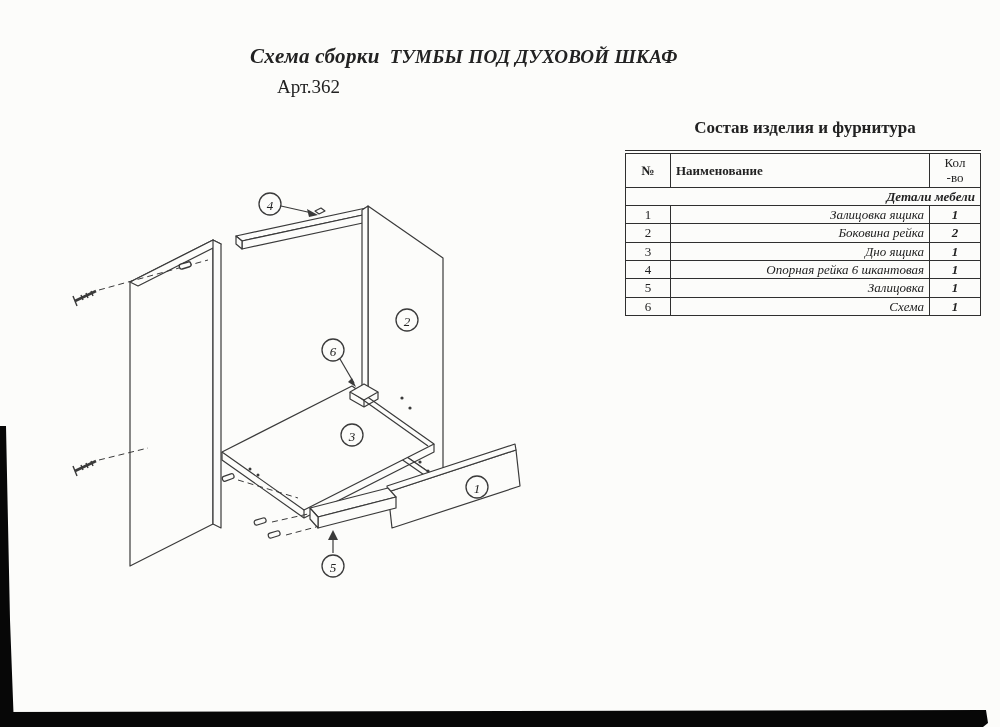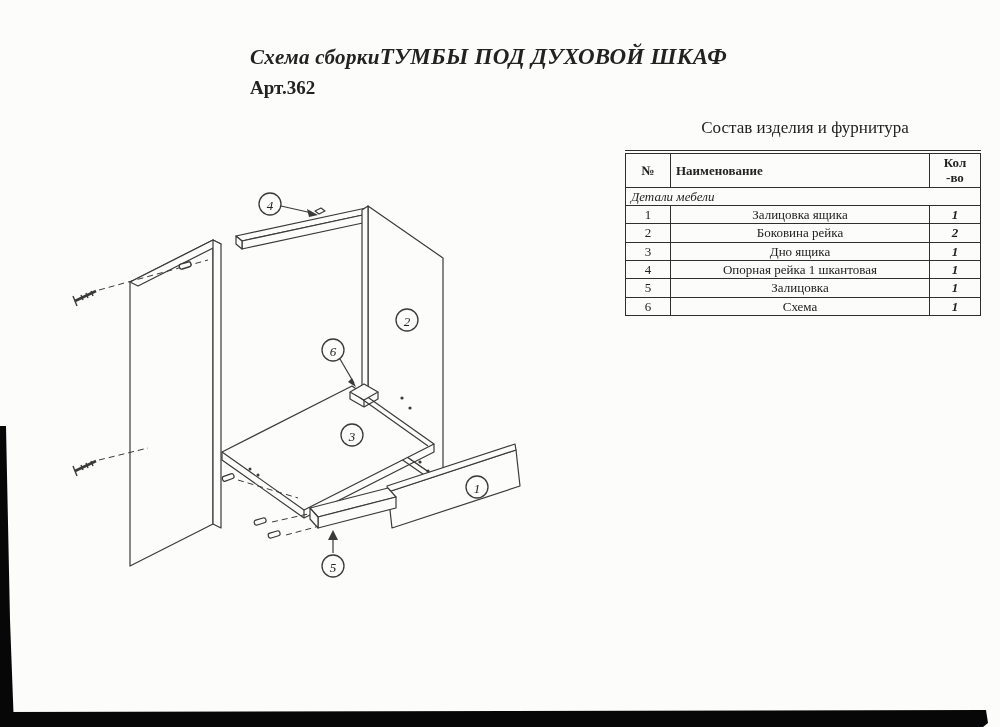--- a/index.html
+++ b/index.html
@@ -3,41 +3,41 @@
 <meta charset="utf-8">
 <style>
   html,body{margin:0;padding:0;background:#e8e8e8;}
   #page{
     position:relative;width:1000px;height:727px;overflow:hidden;
     background:#fcfcfa;font-family:"Liberation Serif",serif;color:#222;
   }
   #diagram-svg{position:absolute;left:0;top:0;}
   .title-block{position:absolute;left:250px;top:44px;}
   .title-line{font-style:italic;font-weight:700;font-size:21px;letter-spacing:.3px;white-space:nowrap;}
-  .title-main{font-size:23px;}
-  .article{font-weight:700;font-size:19px;margin-top:7px;font-style:normal;}
+  .title-main{font-size:19px;margin-left:10px;}
+  .article{font-weight:400;font-size:19px;margin-top:7px;font-style:normal;margin-left:27px;}
   .parts-heading{
     position:absolute;left:632px;top:118px;width:346px;text-align:center;
-    font-weight:400;font-size:17px;
+    font-weight:700;font-size:17px;
   }
   table.parts{
     position:absolute;left:625px;top:150px;width:356px;
     border-collapse:collapse;background:transparent;
   }
   table.parts{border:1.5px solid #2f2f2f;border-top:4px double #2f2f2f;}
   table.parts th,table.parts td{
     border:1px solid #2f2f2f;font-size:13px;padding:1px 5px;line-height:1.18;
   }
   th.col-num{width:34px;text-align:center;font-weight:700;}
   th.col-name{text-align:left;font-weight:700;}
-  th.col-qty{width:40px;font-weight:700;line-height:1.05;}
+  th.col-qty{width:40px;font-weight:400;line-height:1.05;}
   td.cell-num{text-align:center;}
-  td.cell-name{text-align:center;}
+  td.cell-name{text-align:right;font-style:italic;}
   td.cell-qty{text-align:center;font-style:italic;font-weight:600;}
-  td.section-cell{text-align:left;font-weight:400;font-style:italic;}
+  td.section-cell{text-align:right;font-weight:700;font-style:italic;}
   .callout-text{font-family:"Liberation Serif",serif;font-style:italic;font-size:13px;fill:#222;}
 </style>
 </head>
 <body>
 
 <div id="page">
 
   <svg id="diagram-svg" width="1000" height="727" viewBox="0 0 1000 727">
     <g fill="none" stroke="#3a3a3a" stroke-width="1.2" stroke-linejoin="round">
 
@@ -190,21 +190,21 @@
         <td class="cell-name">Боковина рейка</td>
         <td class="cell-qty">2</td>
       </tr>
       <tr>
         <td class="cell-num">3</td>
         <td class="cell-name">Дно ящика</td>
         <td class="cell-qty">1</td>
       </tr>
       <tr>
         <td class="cell-num">4</td>
-        <td class="cell-name">Опорная рейка 1 шкантовая</td>
+        <td class="cell-name">Опорная рейка 6 шкантовая</td>
         <td class="cell-qty">1</td>
       </tr>
       <tr>
         <td class="cell-num">5</td>
         <td class="cell-name">Залицовка</td>
         <td class="cell-qty">1</td>
       </tr>
       <tr>
         <td class="cell-num">6</td>
         <td class="cell-name">Схема</td>

